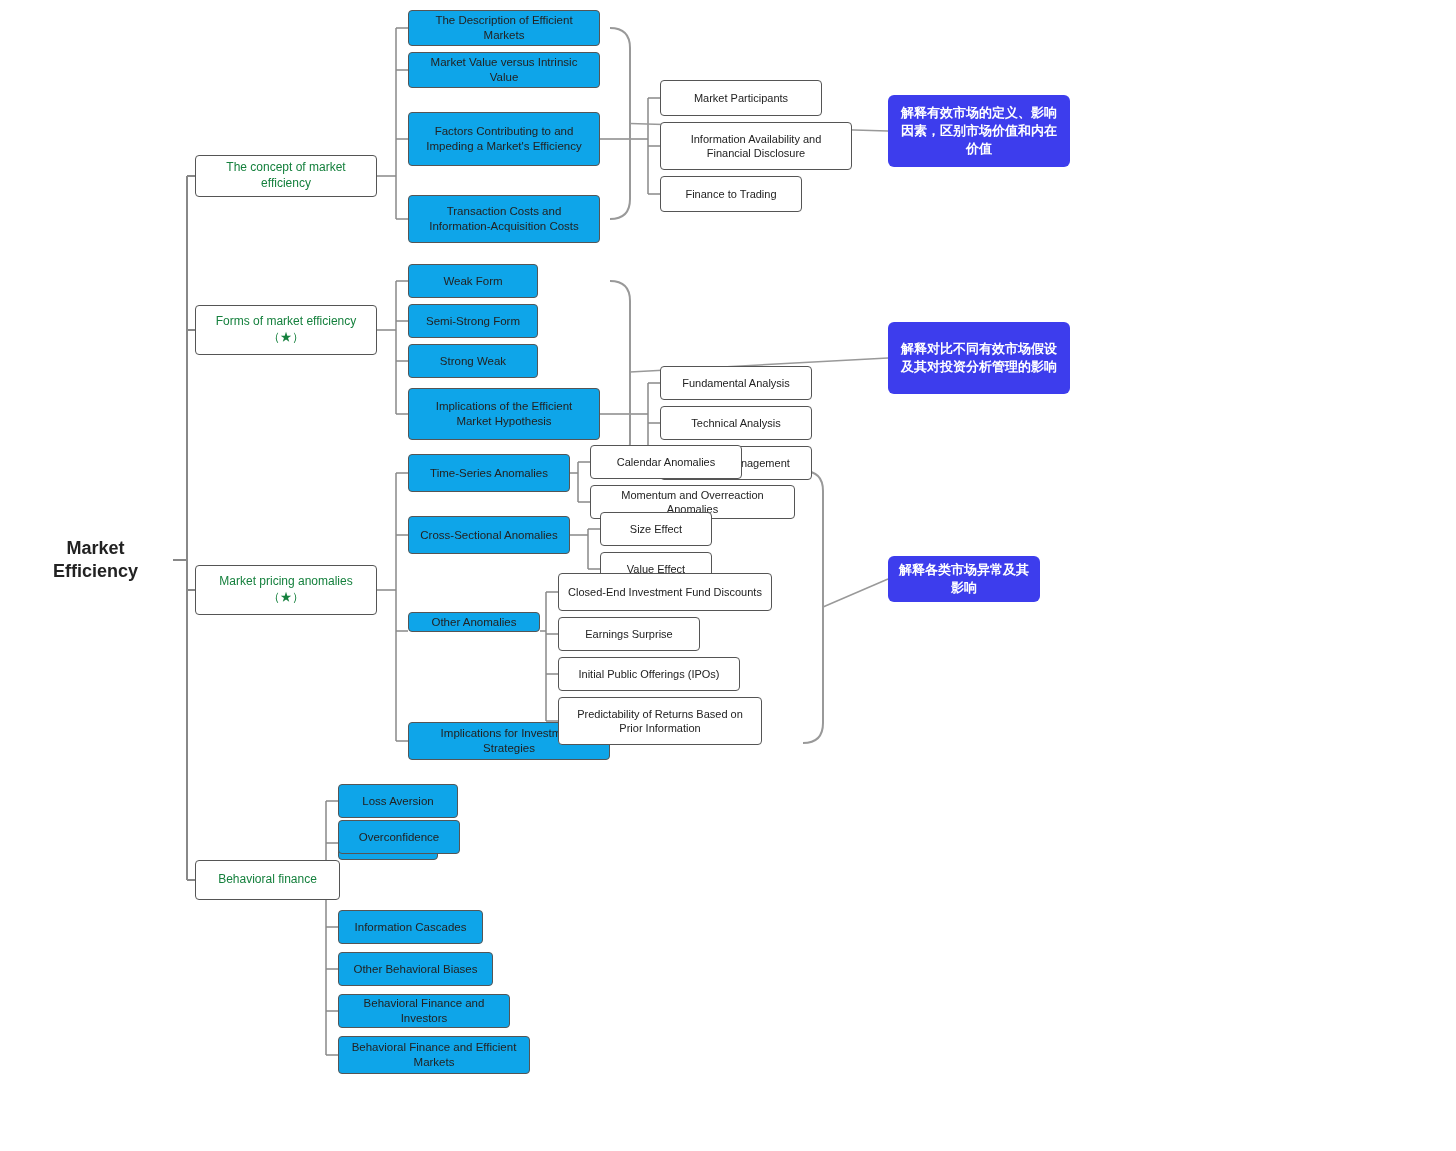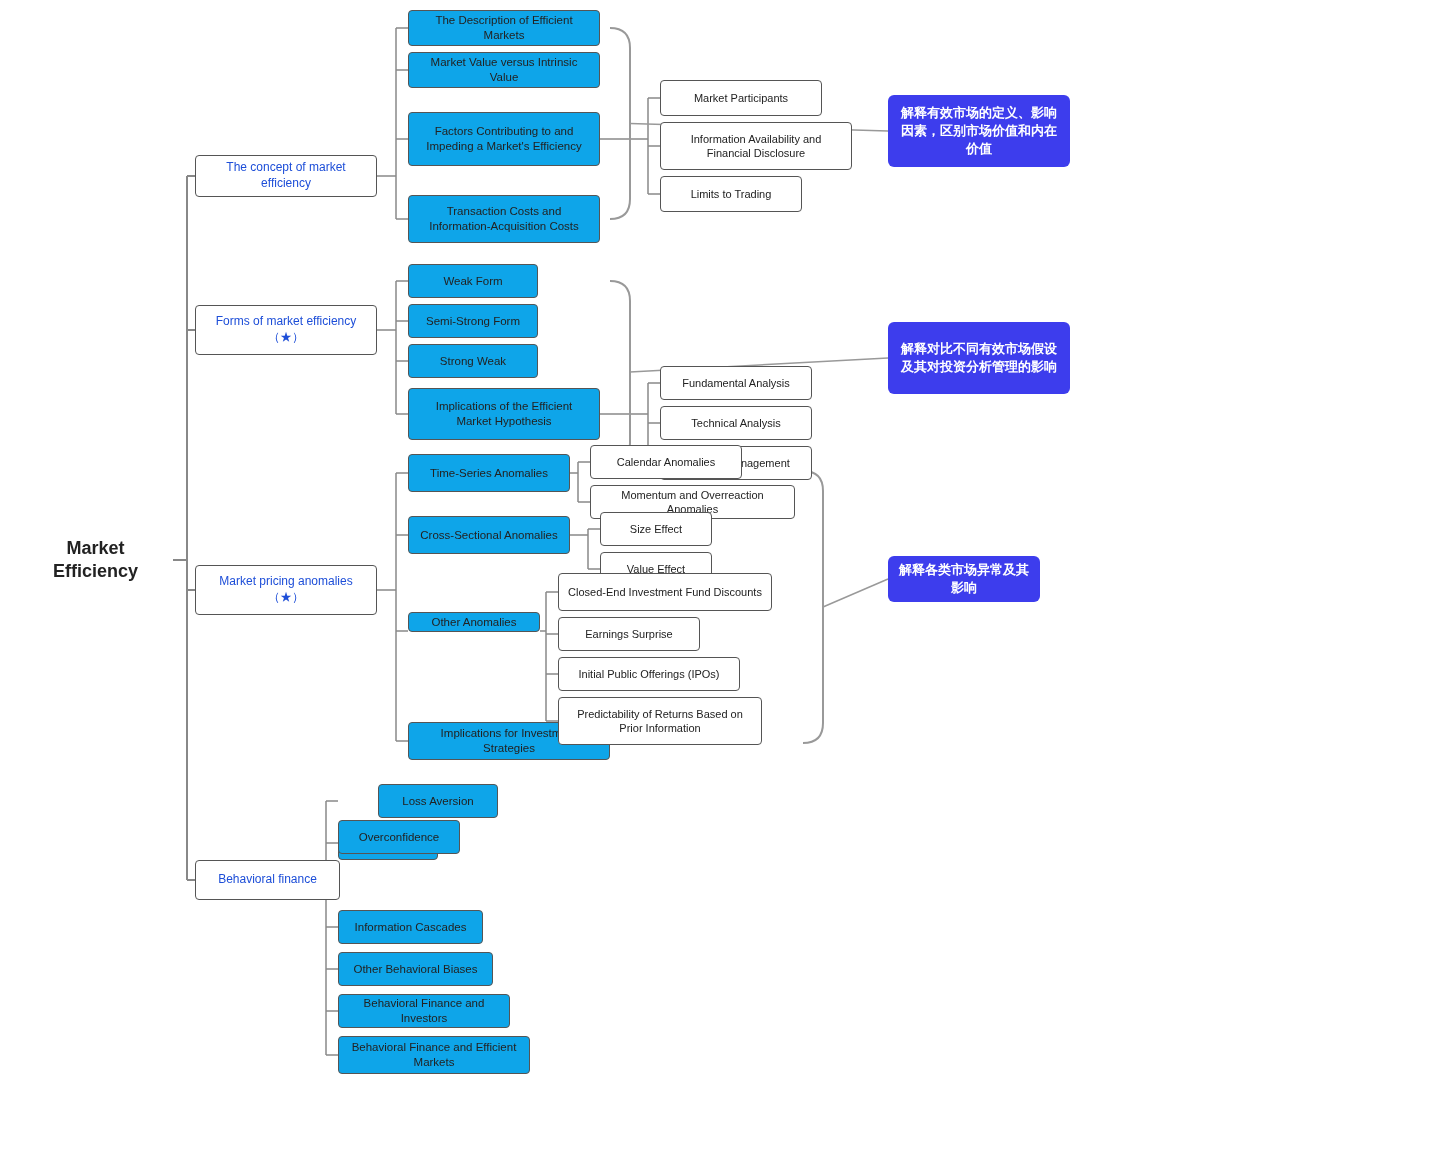--- a/index.html
+++ b/index.html
@@ -35,21 +35,21 @@
     .node-root {
       background: transparent;
       font-size: 18px;
       font-weight: bold;
       color: #222;
       border: none;
     }
     .node-l1 {
       background: #fff;
       border: 1.5px solid #555;
-      color: #1d4ed8;
+      color: #15803d;
       font-size: 12px;
     }
     .node-l2 {
       background: #0ea5e9;
       border: 1.5px solid #555;
       color: #222;
       font-size: 11.5px;
     }
     .node-l3 {
       background: #fff;
@@ -148,30 +148,30 @@
       <div class="node node-l2" style="left: 408px; top: 112px; width: 192px; height: 54px; position: absolute;">Factors Contributing to and Impeding a Market's Efficiency</div>
       <div class="node node-l2" style="left: 408px; top: 195px; width: 192px; height: 48px; position: absolute;">Transaction Costs and Information-Acquisition Costs</div>
       <div class="node node-l2" style="left: 408px; top: 264px; width: 130px; height: 34px; position: absolute;">Weak Form</div>
       <div class="node node-l2" style="left: 408px; top: 304px; width: 130px; height: 34px; position: absolute;">Semi-Strong Form</div>
       <div class="node node-l2" style="left: 408px; top: 344px; width: 130px; height: 34px; position: absolute;">Strong Weak</div>
       <div class="node node-l2" style="left: 408px; top: 388px; width: 192px; height: 52px; position: absolute;">Implications of the Efficient Market Hypothesis</div>
       <div class="node node-l2" style="left: 408px; top: 454px; width: 162px; height: 38px; position: absolute;">Time-Series Anomalies</div>
       <div class="node node-l2" style="left: 408px; top: 516px; width: 162px; height: 38px; position: absolute;">Cross-Sectional Anomalies</div>
       <div class="node node-l2" style="left: 408px; top: 612px; width: 132px; height: 20px; position: absolute;">Other Anomalies</div>
       <div class="node node-l2" style="left: 408px; top: 722px; width: 202px; height: 38px; position: absolute;">Implications for Investment Strategies</div>
-      <div class="node node-l2" style="left: 338px; top: 784px; width: 120px; height: 34px; position: absolute; margin-left: 40px;">Loss Aversion</div>
+      <div class="node node-l2" style="left: 338px; top: 784px; width: 120px; height: 34px; position: absolute;">Loss Aversion</div>
       <div class="node node-l2" style="left: 338px; top: 826px; width: 100px; height: 34px; position: absolute;">Herding</div>
       <div class="node node-l2" style="left: 338px; top: 820px; width: 122px; height: 34px; position: absolute;">Overconfidence</div>
       <div class="node node-l2" style="left: 338px; top: 910px; width: 145px; height: 34px; position: absolute;">Information Cascades</div>
       <div class="node node-l2" style="left: 338px; top: 952px; width: 155px; height: 34px; position: absolute;">Other Behavioral Biases</div>
       <div class="node node-l2" style="left: 338px; top: 994px; width: 172px; height: 34px; position: absolute;">Behavioral Finance and Investors</div>
       <div class="node node-l2" style="left: 338px; top: 1036px; width: 192px; height: 38px; position: absolute;">Behavioral Finance and Efficient Markets</div>
       <div class="node node-l3" style="left: 660px; top: 80px; width: 162px; height: 36px; position: absolute;">Market Participants</div>
       <div class="node node-l3" style="left: 660px; top: 122px; width: 192px; height: 48px; position: absolute;">Information Availability and Financial Disclosure</div>
-      <div class="node node-l3" style="left: 660px; top: 176px; width: 142px; height: 36px; position: absolute;">Limits to Trading</div>
+      <div class="node node-l3" style="left: 660px; top: 176px; width: 142px; height: 36px; position: absolute;">Finance to Trading</div>
       <div class="node node-l3" style="left: 660px; top: 366px; width: 152px; height: 34px; position: absolute;">Fundamental Analysis</div>
       <div class="node node-l3" style="left: 660px; top: 406px; width: 152px; height: 34px; position: absolute;">Technical Analysis</div>
       <div class="node node-l3" style="left: 660px; top: 446px; width: 152px; height: 34px; position: absolute;">Portfolio Management</div>
       <div class="node node-l3" style="left: 590px; top: 445px; width: 152px; height: 34px; position: absolute;">Calendar Anomalies</div>
       <div class="node node-l3" style="left: 590px; top: 485px; width: 205px; height: 34px; position: absolute;">Momentum and Overreaction Anomalies</div>
       <div class="node node-l3" style="left: 600px; top: 512px; width: 112px; height: 34px; position: absolute;">Size Effect</div>
       <div class="node node-l3" style="left: 600px; top: 552px; width: 112px; height: 34px; position: absolute;">Value Effect</div>
       <div class="node node-l3" style="left: 558px; top: 573px; width: 214px; height: 38px; position: absolute;">Closed-End Investment Fund Discounts</div>
       <div class="node node-l3" style="left: 558px; top: 617px; width: 142px; height: 34px; position: absolute;">Earnings Surprise</div>
       <div class="node node-l3" style="left: 558px; top: 657px; width: 182px; height: 34px; position: absolute;">Initial Public Offerings (IPOs)</div>

